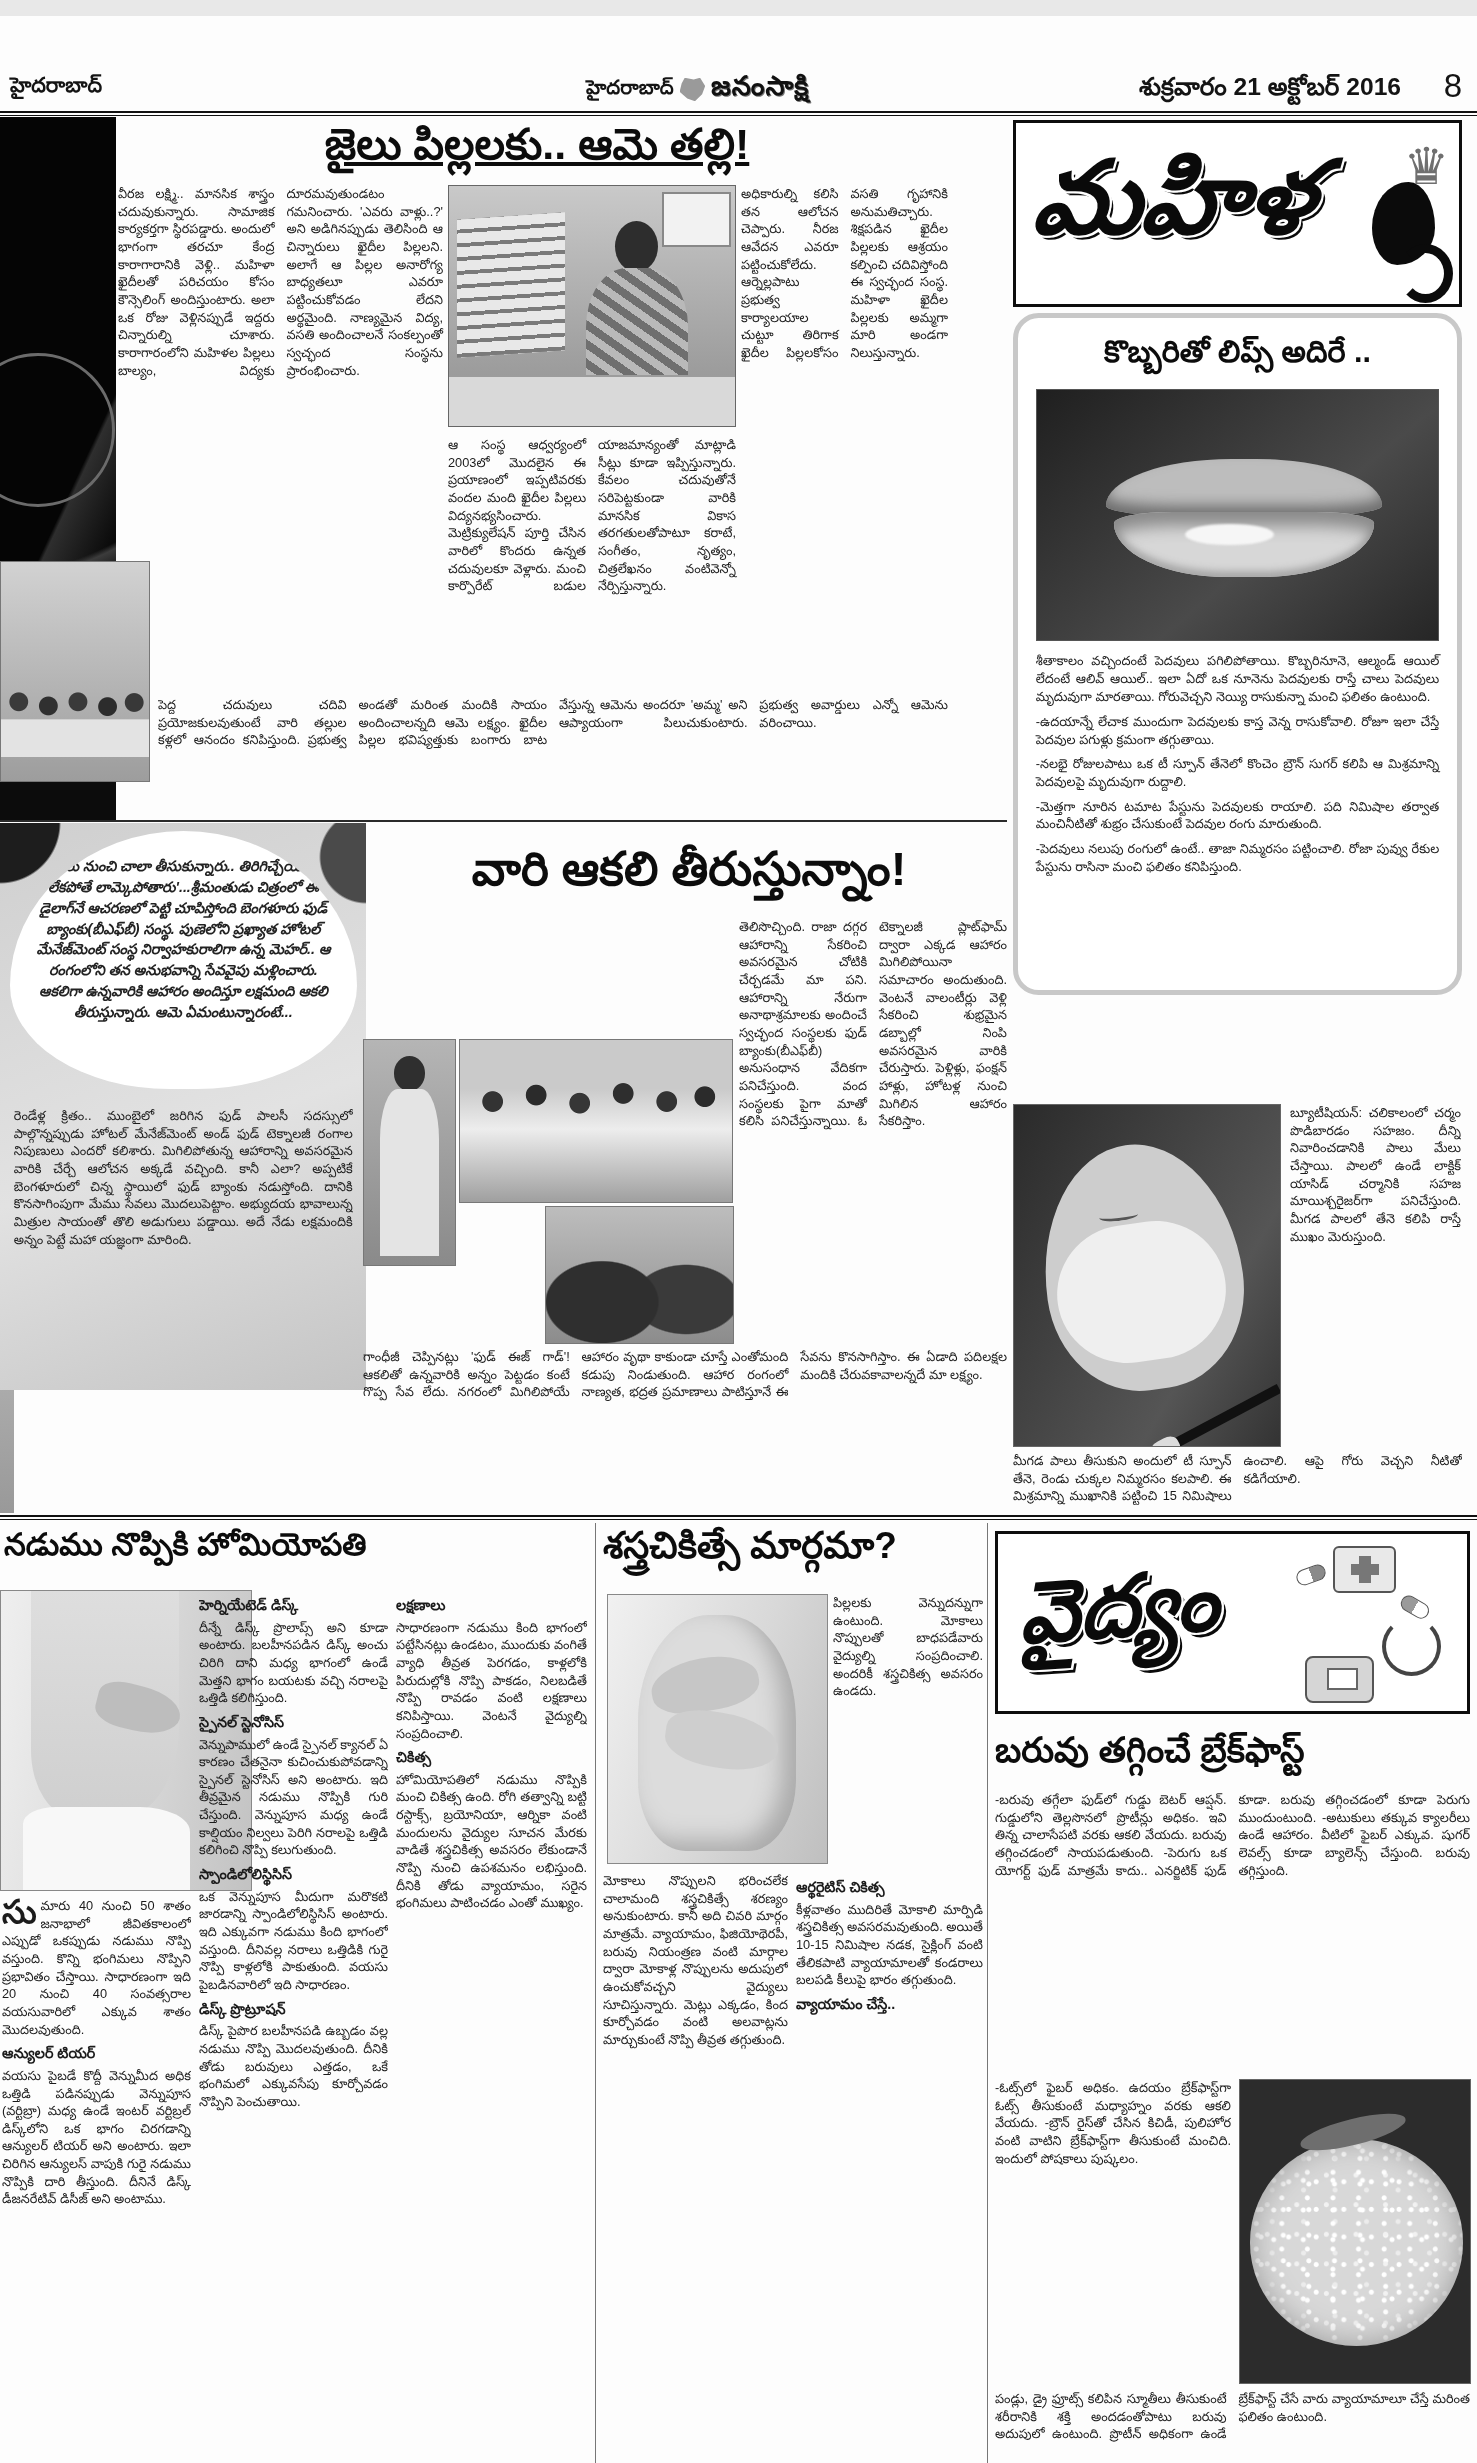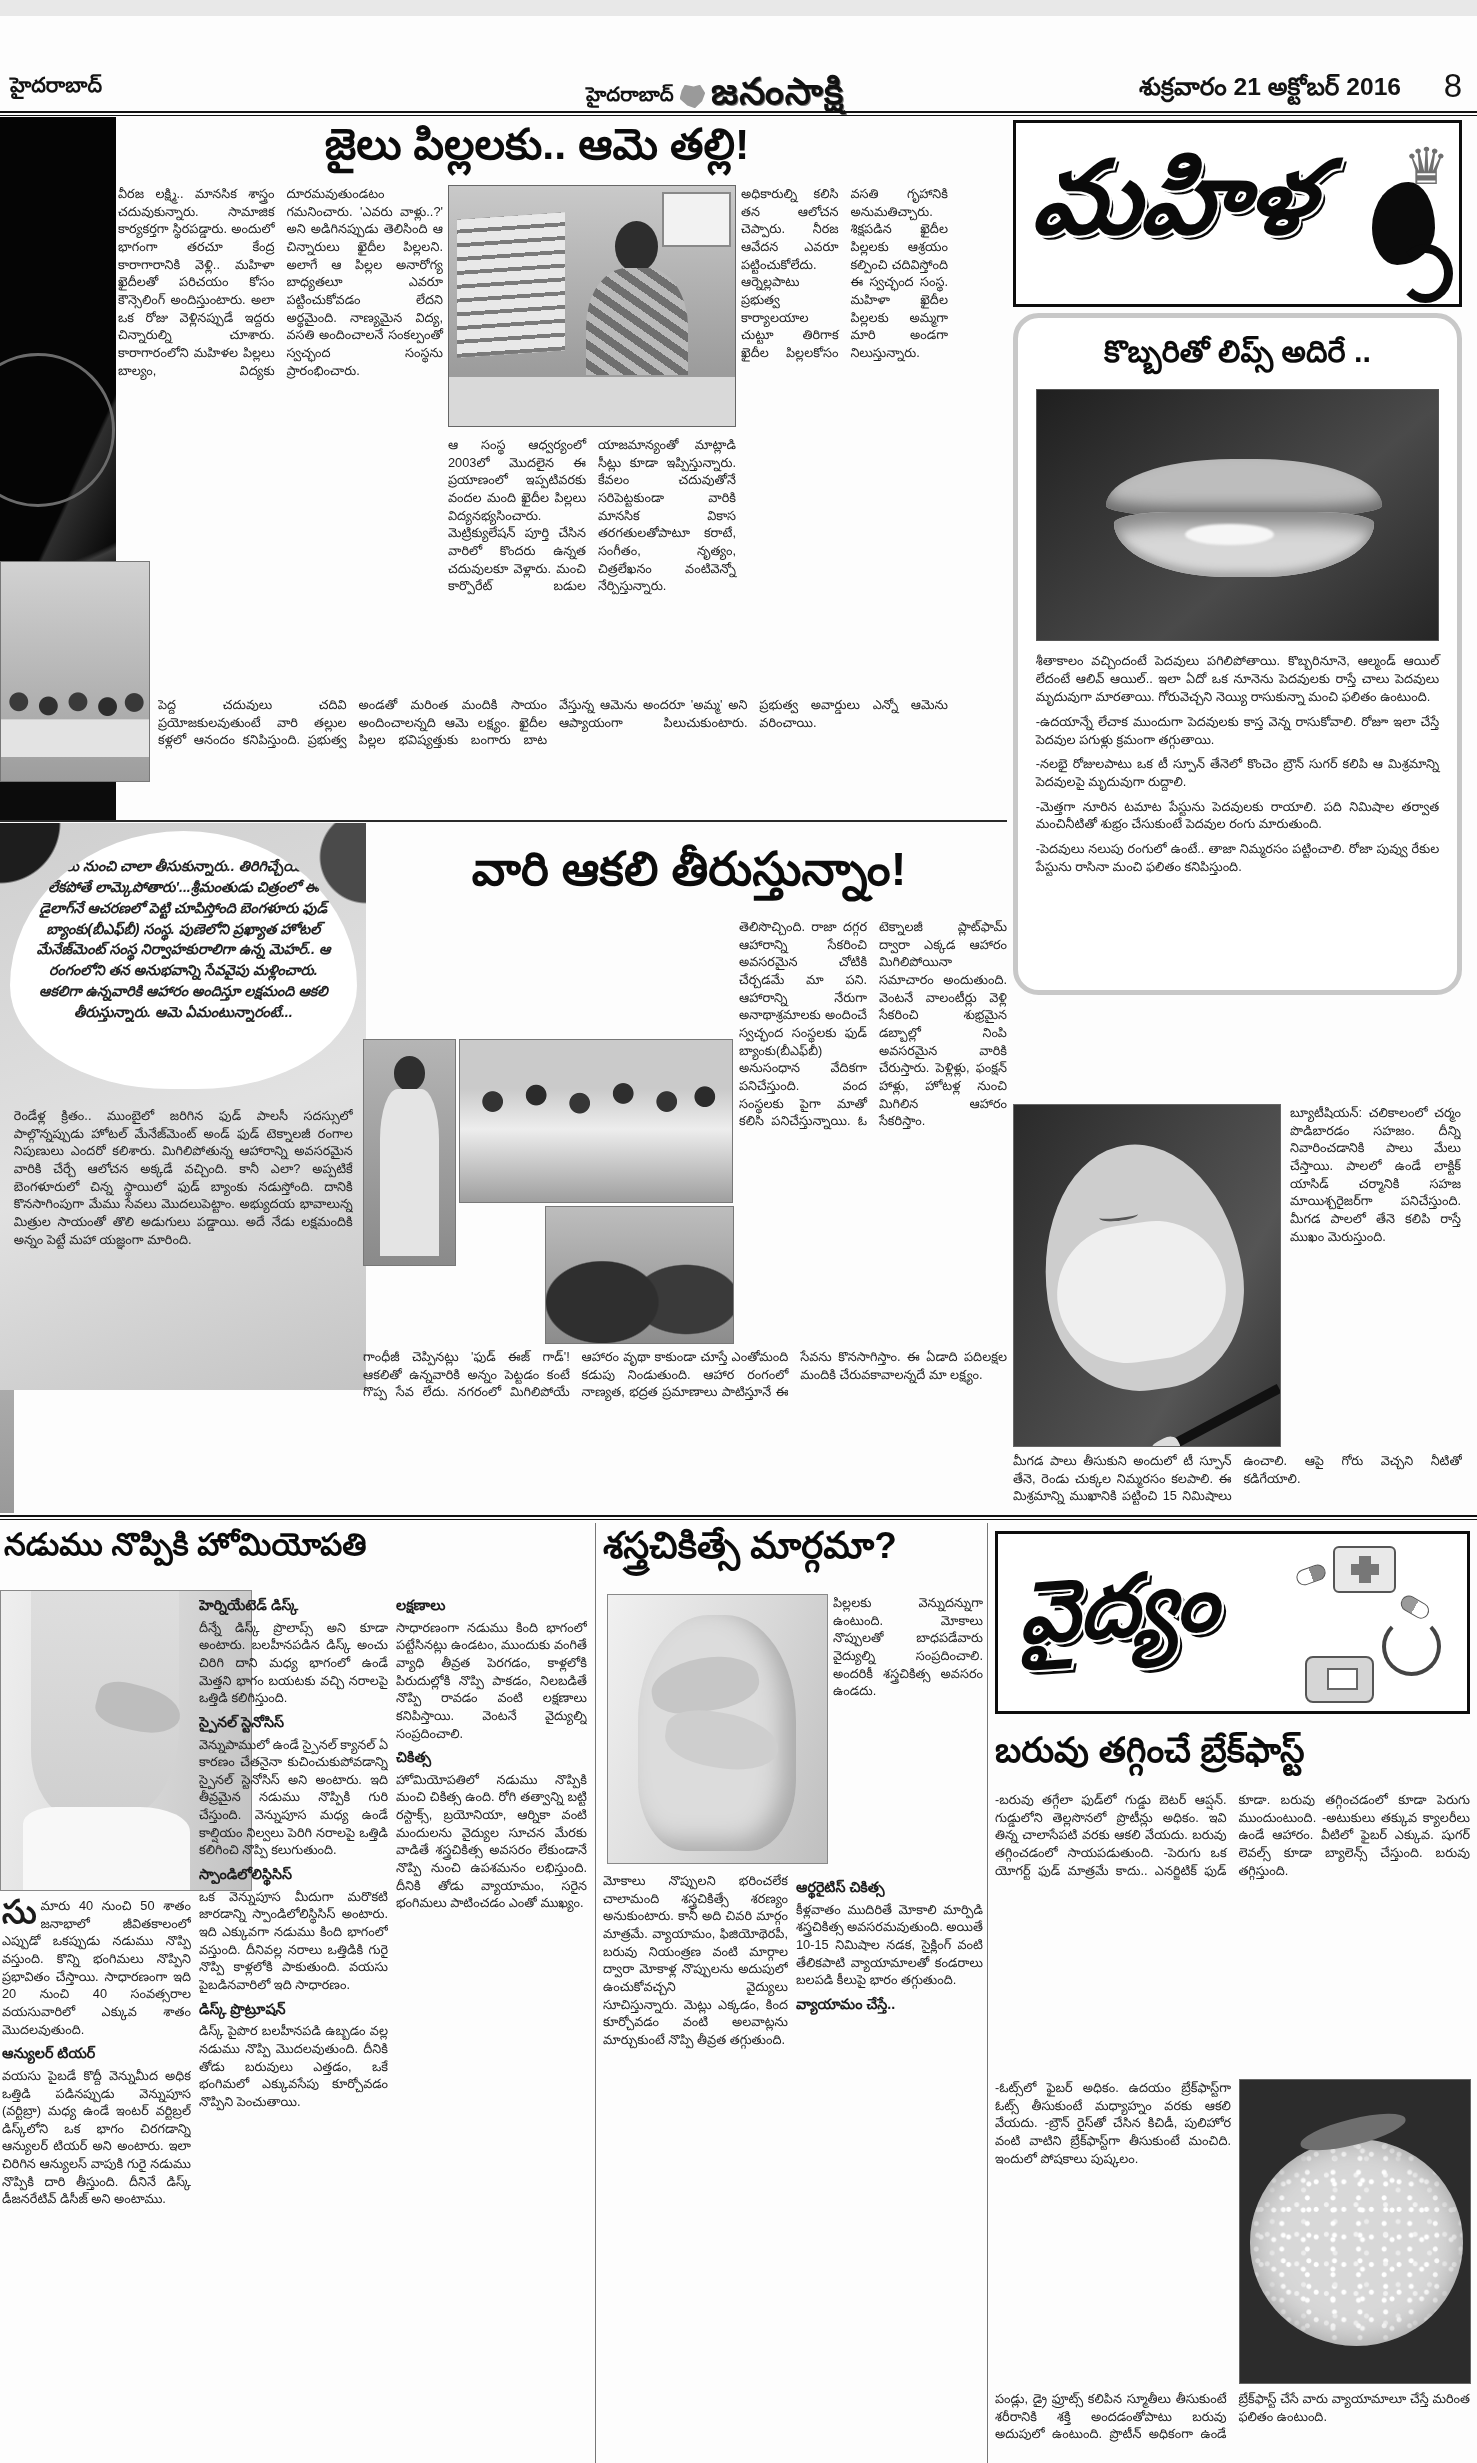--- a/index.html
+++ b/index.html
@@ -12,21 +12,21 @@
   .abs { position absolute; }
   .abs, .photo { position: absolute; }
 
   
   .mast-left { position:absolute; left:9.9px; top:57px; font-size:20.7px; font-weight:bold; }
   .mast-center { position:absolute; left:586px; top:55px; display:flex; align-items:center; gap:5.9px; }
   .mast-center .city { font-size:19.7px; font-weight:bold; }
   .map-icon { width:25.6px; height:23.6px; background:#9a9a9a;
     clip-path: polygon(20% 0,55% 8%,80% 0,100% 35%,88% 70%,60% 100%,30% 88%,0 60%,8% 25%);
     display:inline-block; }
-  .brand { font-size:37px; font-weight:900; letter-spacing:1px;
+  .brand { font-size:27px; font-weight:900; letter-spacing:1px;
     color:#111; text-shadow:1px 1px 0 #777; }
   .mast-right { position:absolute; right:77px; top:57px; font-size:24.6px; font-weight:bold; }
   .page-number { position:absolute; right:15.8px; top:51px; font-size:33px; }
   .mast-rule { position:absolute; left:0; top:95px; width:1478px; height:4.9px;
     border-top:2px solid #111; border-bottom:1px solid #111; }
 
   
   .btxt { font-size:12.8px; line-height:1.38; text-align:justify; color:#1b1b1b; }
   .btxt p { margin-bottom:5.9px; }
   .cols2 { column-count:2; column-gap:11.8px; }
@@ -39,21 +39,21 @@
     background:
       radial-gradient(circle at -30% 20%, transparent 55%, #3c3c3c 56%, #0c0c0c 60%),
       linear-gradient(115deg, #050505 55%, #2e2e2e 56%, #0a0a0a 70%);
     }
   .swirl-top::after { content:""; position:absolute; left:-39px; top:236px; width:148px; height:148px;
     border:3.9px solid #6b6b6b; border-radius:50%; }
   .swirl-bottom { left:0; top:807px; width:13.8px; height:690px;
     background: linear-gradient(#777, #d5d5d5 40%, #999); }
 
   
-  .jail-headline { left:128px; top:104px; width:818px; height:59px; font-size:43px; text-align:center; }
+  .jail-headline { left:128px; top:104px; width:818px; height:59px; font-size:43px; text-align:center;text-decoration:underline; }
   .jail-photo { left:448px; top:169px; width:288px; height:242px; border:1px solid #666;
     background: linear-gradient(#c9c9c9, #8f8f8f); overflow:hidden; }
   .jail-books { position:absolute; left:7.9px; top:29.6px; width:108px; height:138px;
     background: repeating-linear-gradient(#e8e8e8 0 9.9px, #7a7a7a 9.9px 13.8px); transform:skewY(-4deg); }
   .jail-person { position:absolute; right:39px; top:35px; width:118px; height:197px; }
   .jail-person .head { position:absolute; left:37px; top:0; width:43px; height:51px; background:#2d2d2d; border-radius:50%; }
   .jail-person .body { position:absolute; left:7.9px; top:47px; width:102px; height:148px;
     background: repeating-linear-gradient(35deg,#b9b9b9 0 7.9px, #6f6f6f 7.9px 15.8px); border-radius:40% 40% 10% 10%; }
   .jail-desk { position:absolute; left:0; bottom:0; width:100%; height:51px; background:#d9d9d9; border-top:2px solid #9c9c9c; }
   .jail-board { position:absolute; right:3.9px; top:5.9px; width:69px; height:55px; background:#f2f2f2; border:2px solid #888; }

